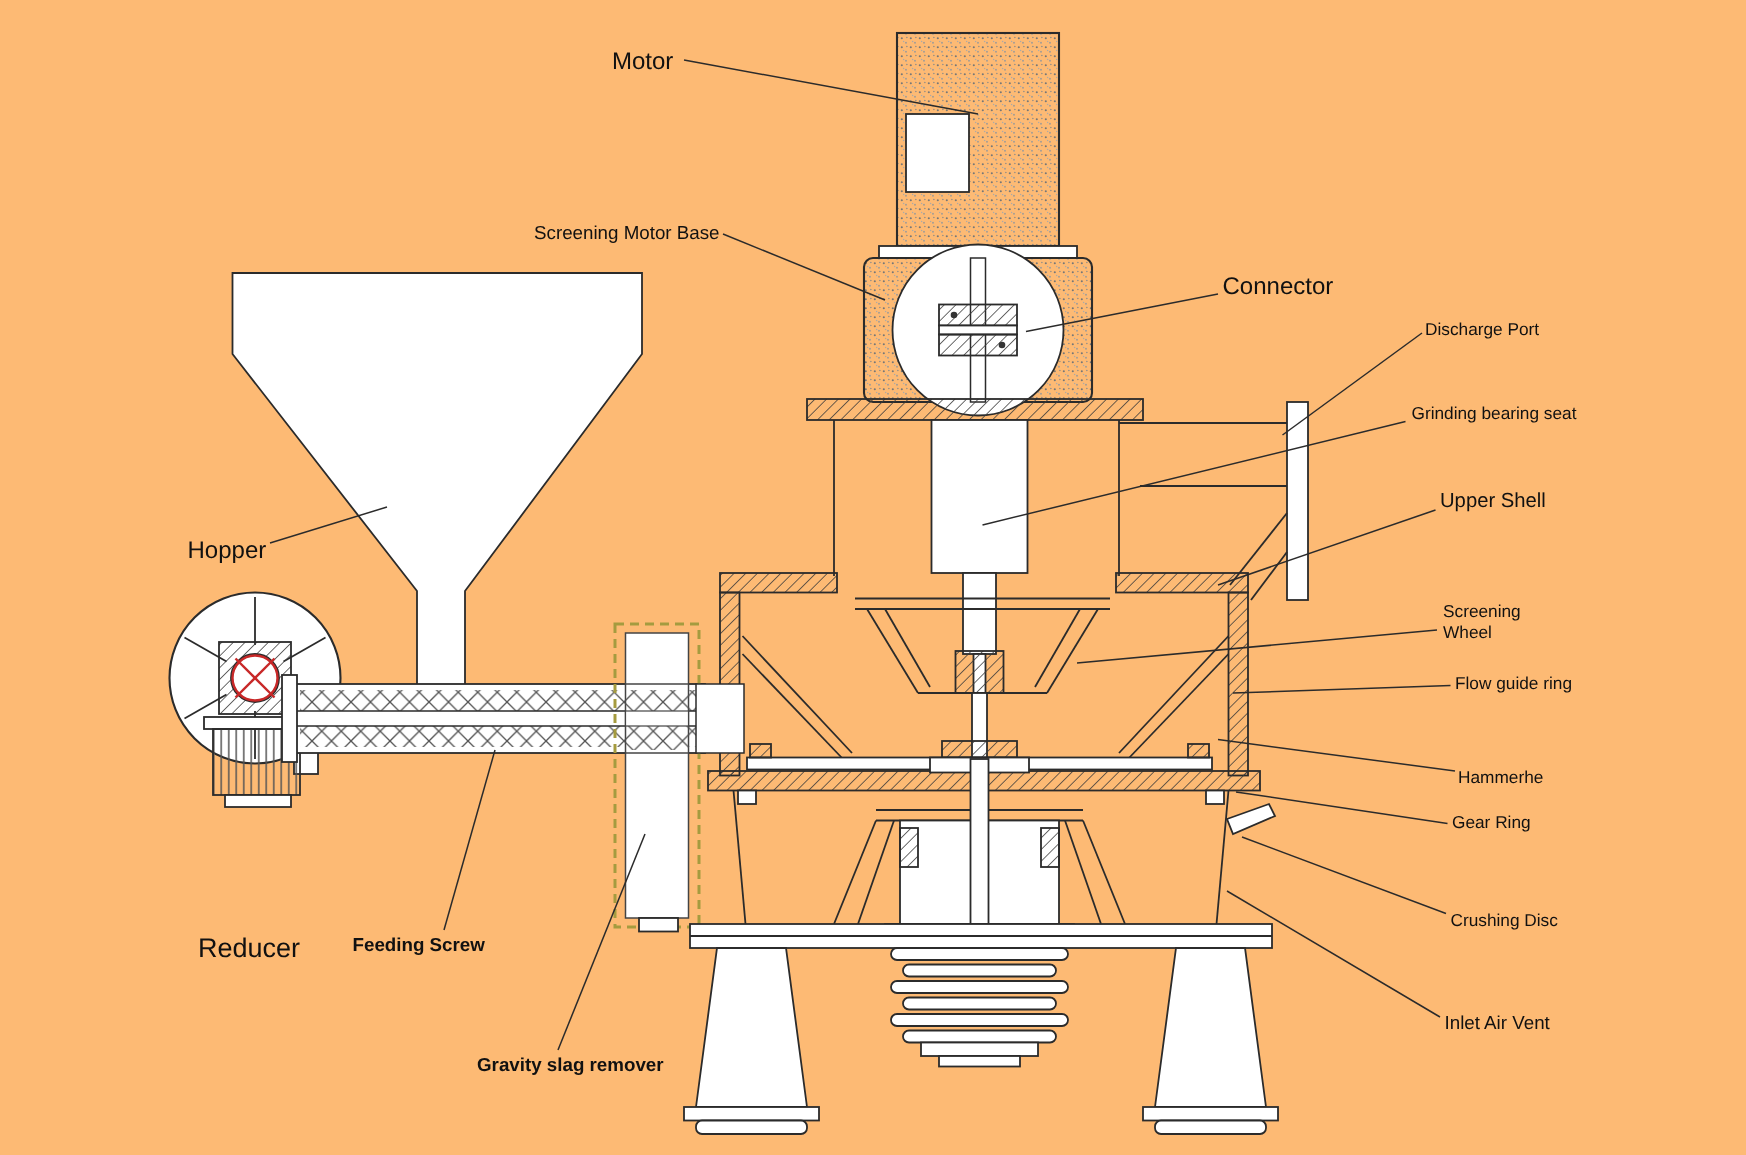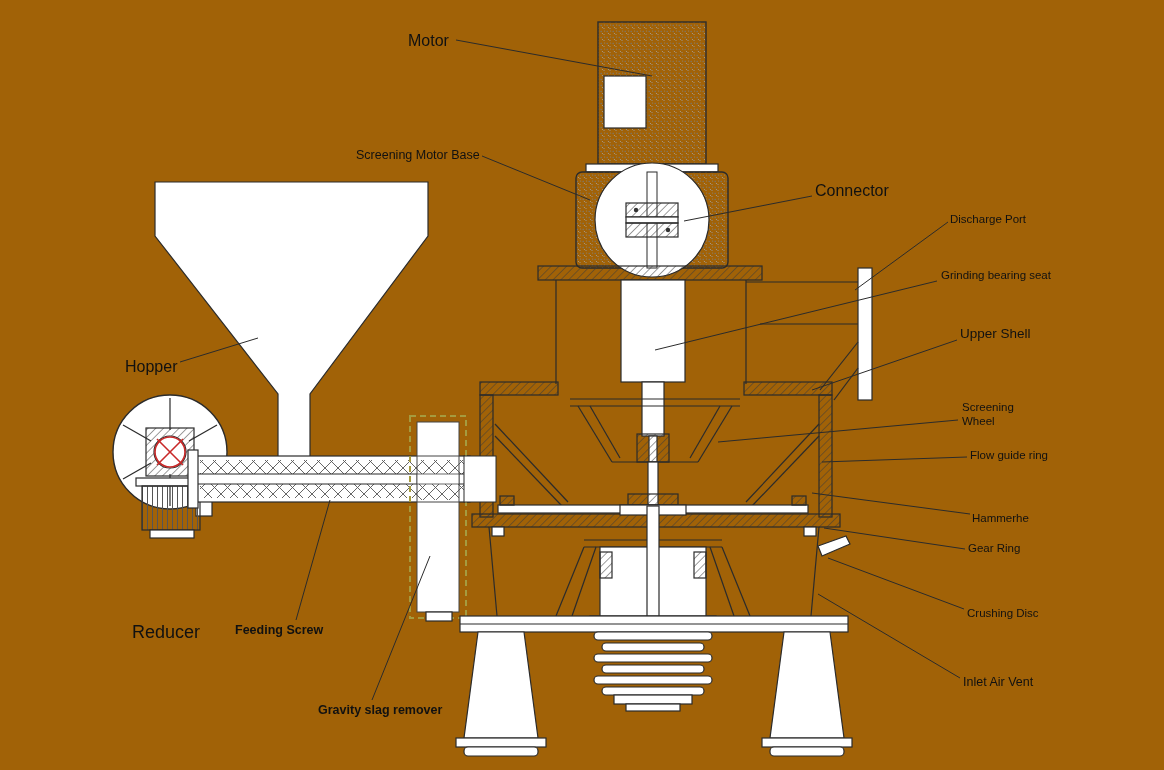--- a/index.html
+++ b/index.html
@@ -1,16 +1,16 @@
 <!DOCTYPE html>
 <html><head>
 <meta charset="utf-8">
 <style>
   html,body{margin:0;padding:0;background:#ffffff;}
-  #stage{position:relative;width:1164px;height:770px;background:#a16207;overflow:hidden;
+  #stage{position:relative;width:1164px;height:770px;background:#fdba74;overflow:hidden;
          font-family:"Liberation Sans",sans-serif;}
   svg{display:block;}
   text{fill:#111111;font-family:"Liberation Sans",sans-serif;}
   .lbl-xl{font-size:18px;}
   .lbl-lg{font-size:16px;}
   .lbl-md{font-size:13.5px;}
   .lbl-sm{font-size:11.5px;}
   .lbl-sm2{font-size:12.5px;}
   .lbl-b{font-size:12.5px;font-weight:bold;}
 </style>

